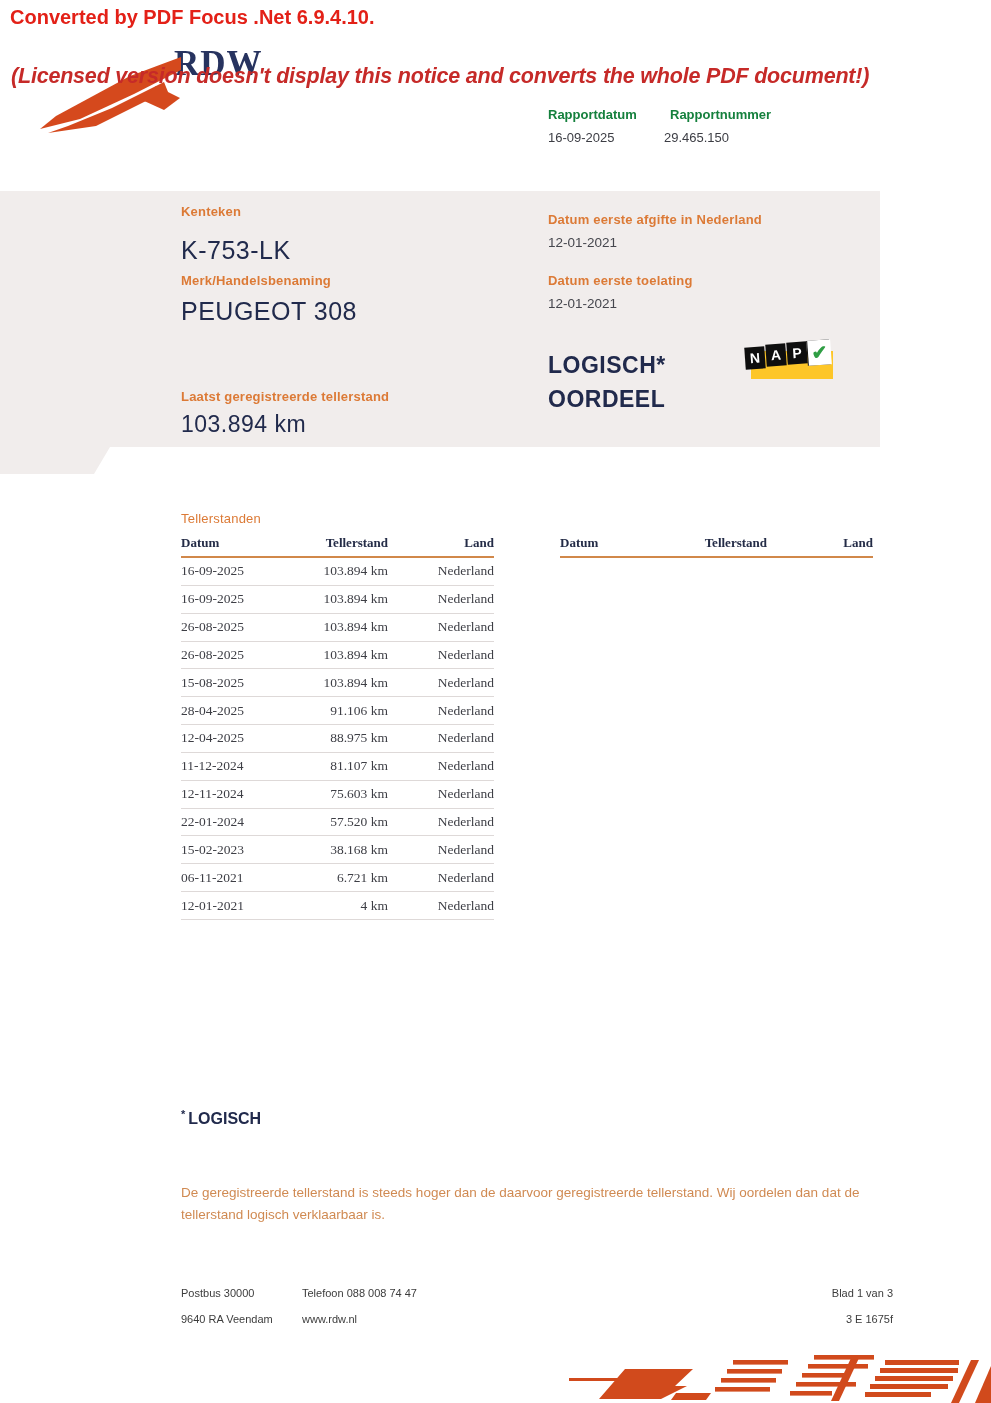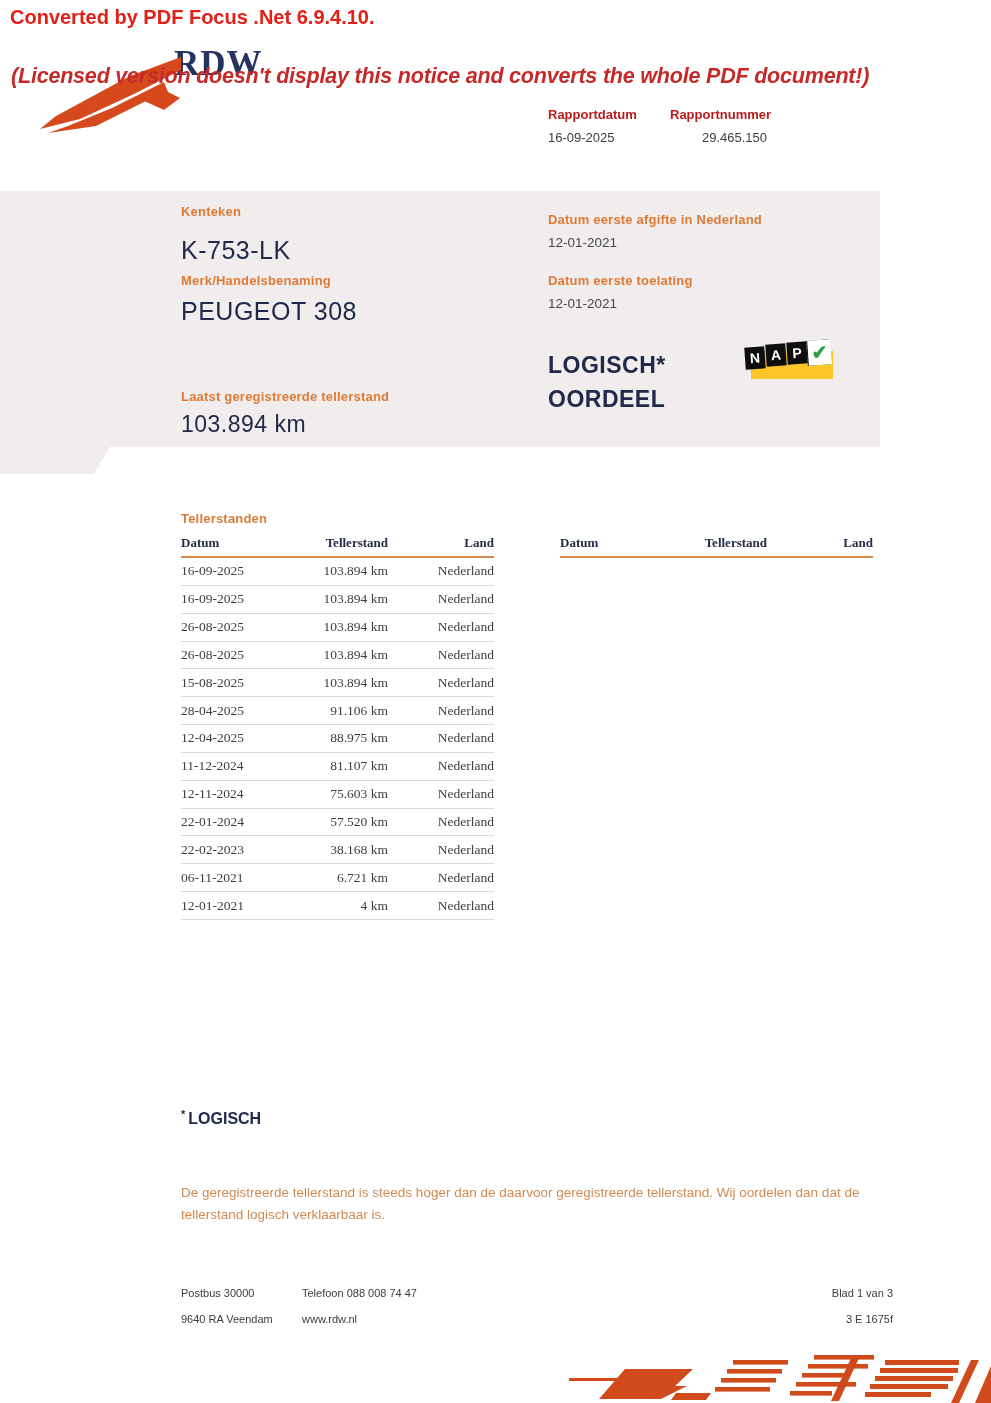--- a/index.html
+++ b/index.html
@@ -11,24 +11,24 @@
        color:#e32017;white-space:nowrap;z-index:20;}
   .wm2{position:absolute;left:11px;top:64px;font-size:21.5px;font-weight:bold;font-style:italic;
        color:#c62a28;white-space:nowrap;letter-spacing:-0.2px;z-index:20;}
 
   
   .logo-arrow{position:absolute;left:38px;top:56px;z-index:2;}
   .logo-text{position:absolute;left:174px;top:44px;font-family:"Liberation Serif",serif;
        font-weight:bold;font-size:35px;color:#27335f;letter-spacing:1px;z-index:1;}
   .doc-title{position:absolute;left:547px;top:49px;font-size:27px;font-weight:600;
        color:#e0742e;white-space:nowrap;z-index:1;}
-  .meta-label{position:absolute;font-size:13px;font-weight:bold;color:#b91c1c;}
+  .meta-label{position:absolute;font-size:13px;font-weight:bold;color:#15803d;}
   .meta-value{position:absolute;font-size:13px;color:#3c3d44;}
   .m-rd-l{left:548px;top:107px}.m-rd-v{left:548px;top:130px}
-  .m-rn-l{left:670px;top:107px}.m-rn-v{left:702px;top:130px}
+  .m-rn-l{left:670px;top:107px}.m-rn-v{left:664px;top:130px}
 
   
   .graybox{position:absolute;left:0;top:191px;width:880px;height:283px;background:#f1edec;
        clip-path:polygon(0 0,100% 0,100% 256px,110px 256px,94px 283px,0 283px);z-index:0;}
   .olabel{position:absolute;font-size:13px;font-weight:bold;color:#dc7a36;letter-spacing:.2px;z-index:3;}
   .bigval{position:absolute;font-size:25px;font-weight:500;color:#212a4c;letter-spacing:.5px;z-index:3;}
   .midval{position:absolute;font-size:13.5px;color:#45464d;z-index:3;}
   .l-kent{left:181px;top:204px}.v-kent{left:181px;top:236px}
   .l-merk{left:181px;top:273px}.v-merk{left:181px;top:297px}
   .l-tell{left:181px;top:389px}.v-tell{left:181px;top:411px;font-size:23px}
@@ -42,21 +42,21 @@
   .nap{position:absolute;left:744px;top:337px;width:96px;height:48px;z-index:3;}
   .nap-yellow{position:absolute;left:7px;top:14px;width:82px;height:28px;background:#fdc628;}
   .nap-tile{position:absolute;width:20px;height:22px;background:#0e0e0e;color:#fff;
        font-weight:bold;font-size:14px;text-align:center;line-height:22px;transform:rotate(-4deg);}
   .nap-n{left:1px;top:10px}.nap-a{left:22px;top:7px}.nap-p{left:43px;top:5px}
   .nap-check{position:absolute;left:64px;top:3px;width:23px;height:25px;background:#fff;
        color:#2f9e44;font-size:19px;font-weight:bold;text-align:center;line-height:25px;
        transform:rotate(-4deg);box-shadow:-1px 0 0 #111;}
 
   
-  .section-title{position:absolute;left:181px;top:511px;font-size:13px;font-weight:bold;
+  .section-title{position:absolute;left:181px;top:511px;font-size:13px;font-weight:normal;
        color:#dc7a36;letter-spacing:.2px;}
   .mtable{position:absolute;top:535px;width:313px;font-family:Liberation Serif, serif;}
   .mtable.left{left:181px}.mtable.right{left:560px}
   .thead{display:grid;grid-template-columns:110px 97px 106px;font-size:13px;font-weight:bold;
        color:#242c47;padding-bottom:5px;border-bottom:2px solid #d1884a;}
   .thead .h1{text-align:right}.thead .h2{text-align:right}
   .trow{display:grid;grid-template-columns:110px 97px 106px;height:26.85px;align-items:center;
        font-size:13.5px;color:#3d3e45;border-bottom:1px solid #ded9d8;}
   .trow .c1{text-align:right}.trow .c2{text-align:right}
 
@@ -173,21 +173,21 @@
           <span class="c0">12-11-2024</span>
           <span class="c1">75.603 km</span>
           <span class="c2">Nederland</span>
         </div>
         <div class="trow">
           <span class="c0">22-01-2024</span>
           <span class="c1">57.520 km</span>
           <span class="c2">Nederland</span>
         </div>
         <div class="trow">
-          <span class="c0">22-02-2023</span>
+          <span class="c0">15-02-2023</span>
           <span class="c1">38.168 km</span>
           <span class="c2">Nederland</span>
         </div>
         <div class="trow">
           <span class="c0">06-11-2021</span>
           <span class="c1">6.721 km</span>
           <span class="c2">Nederland</span>
         </div>
         <div class="trow">
           <span class="c0">12-01-2021</span>

